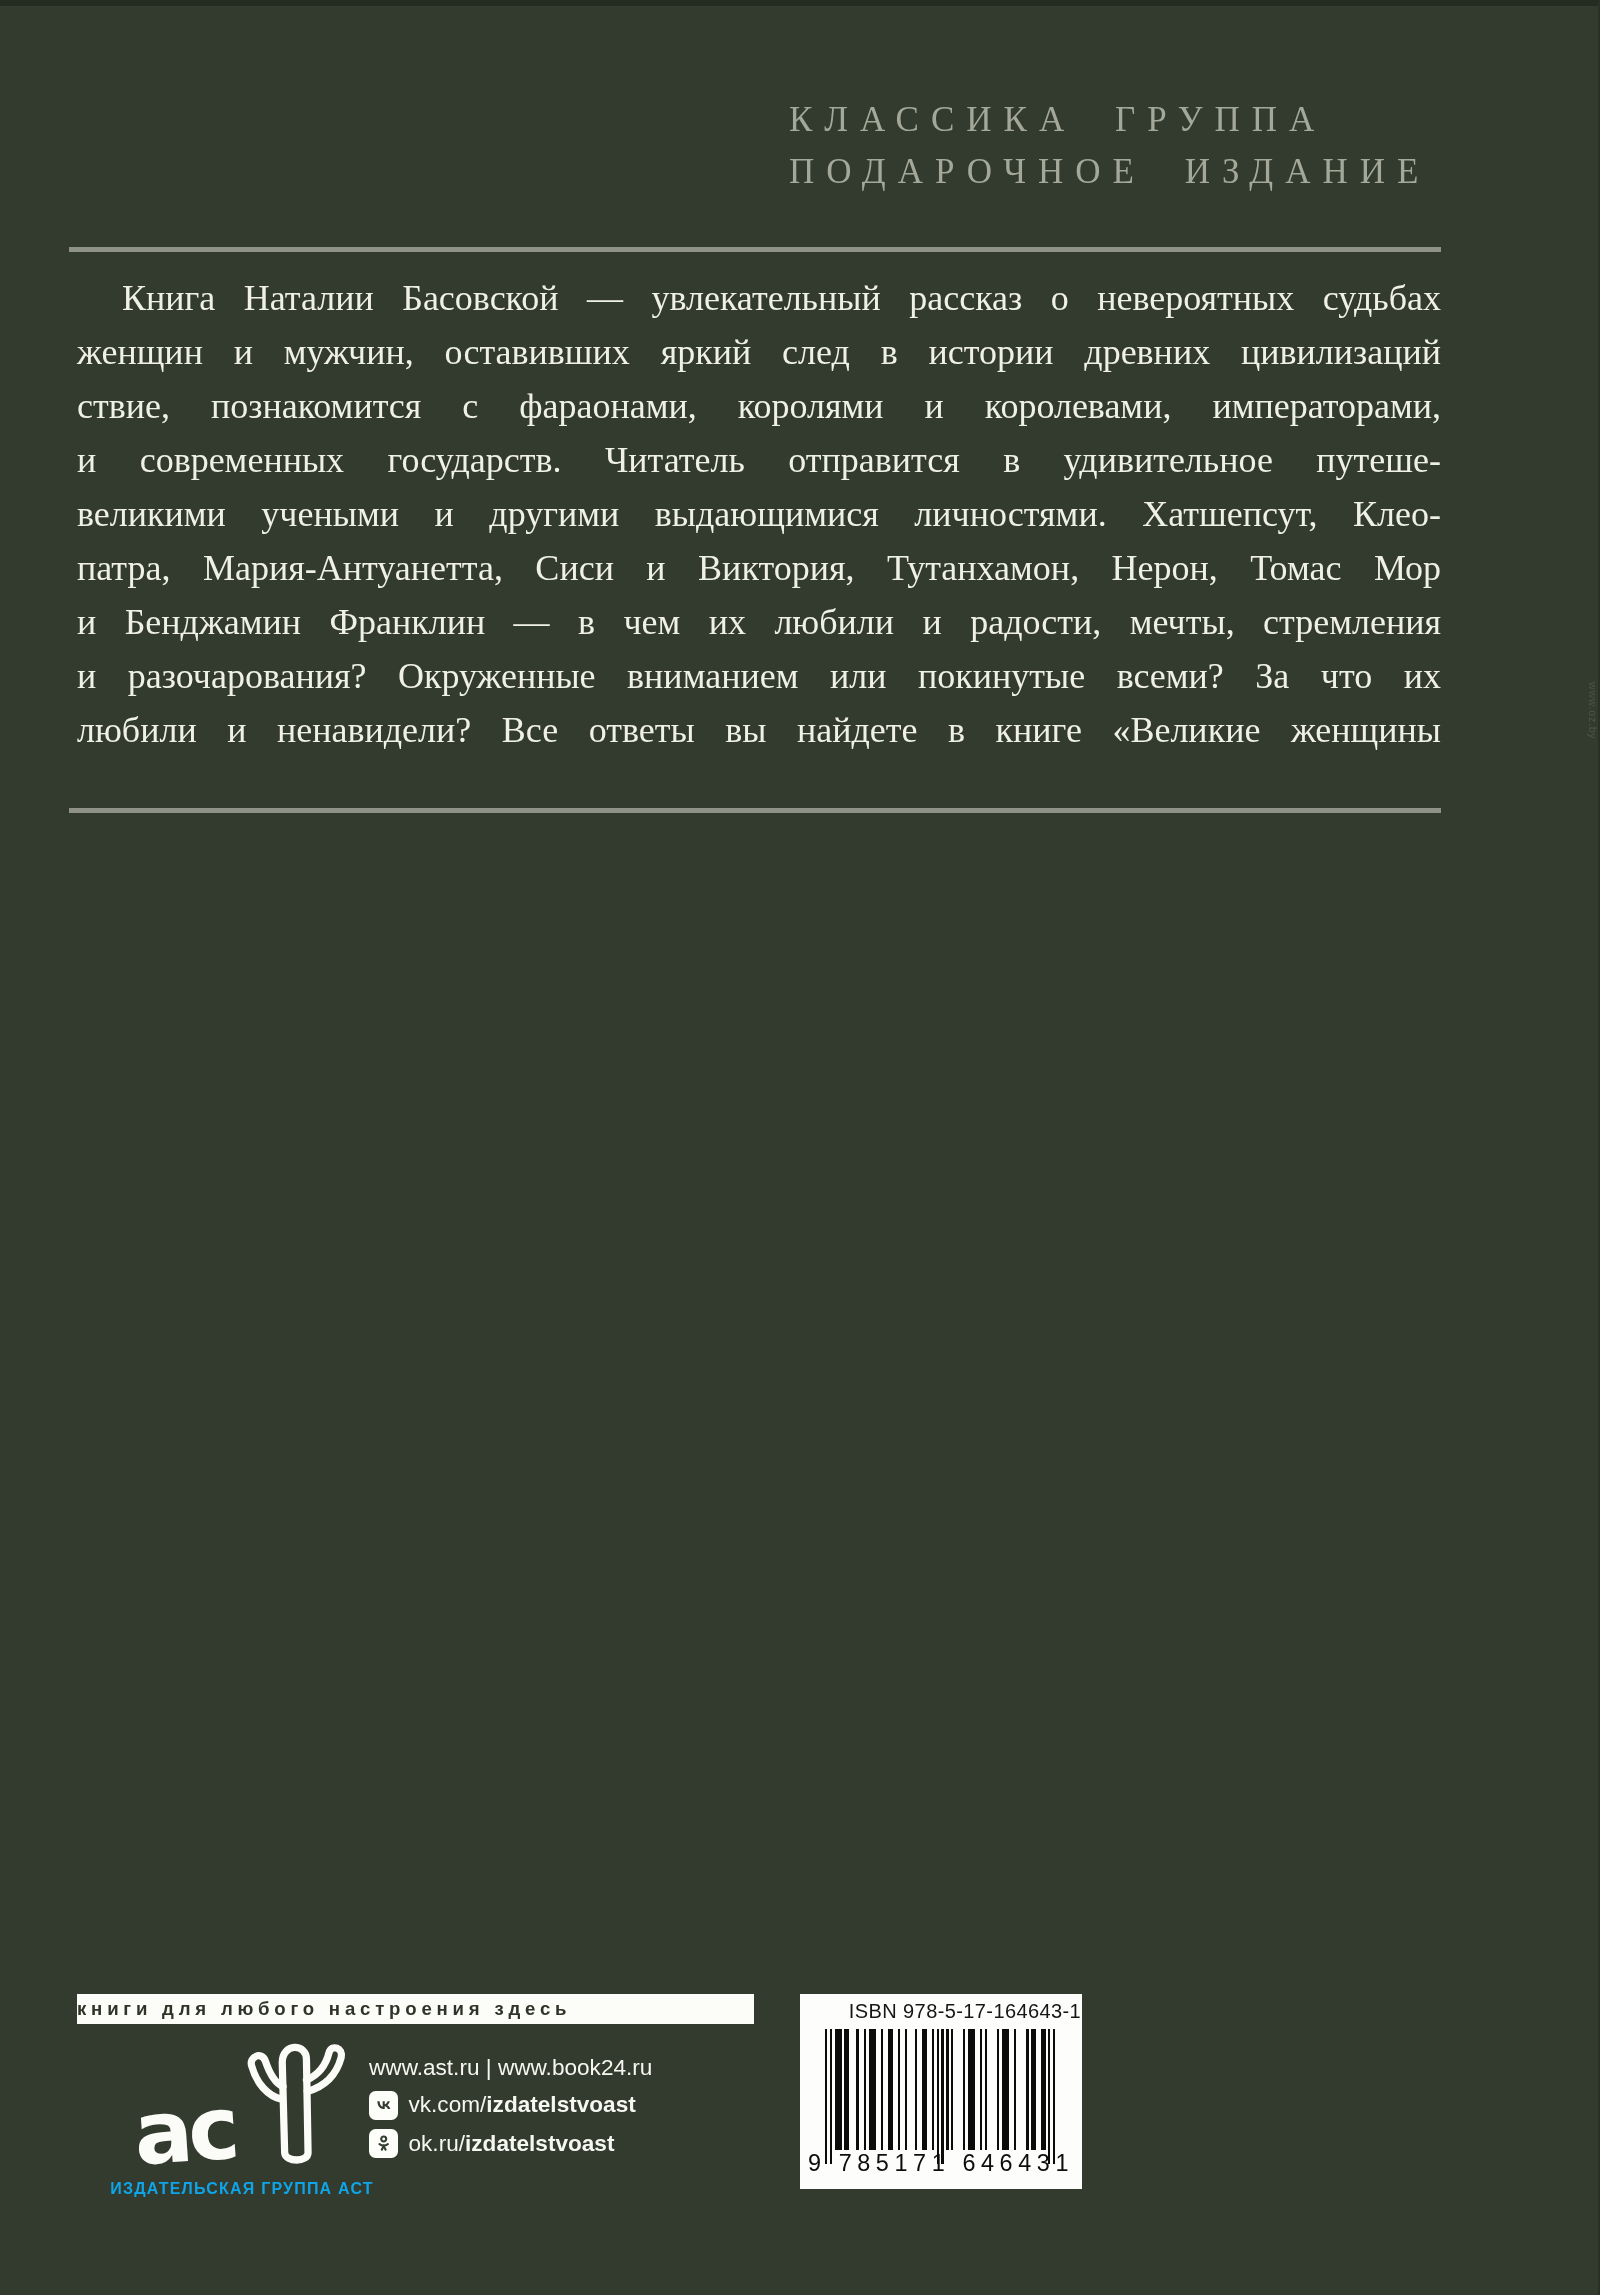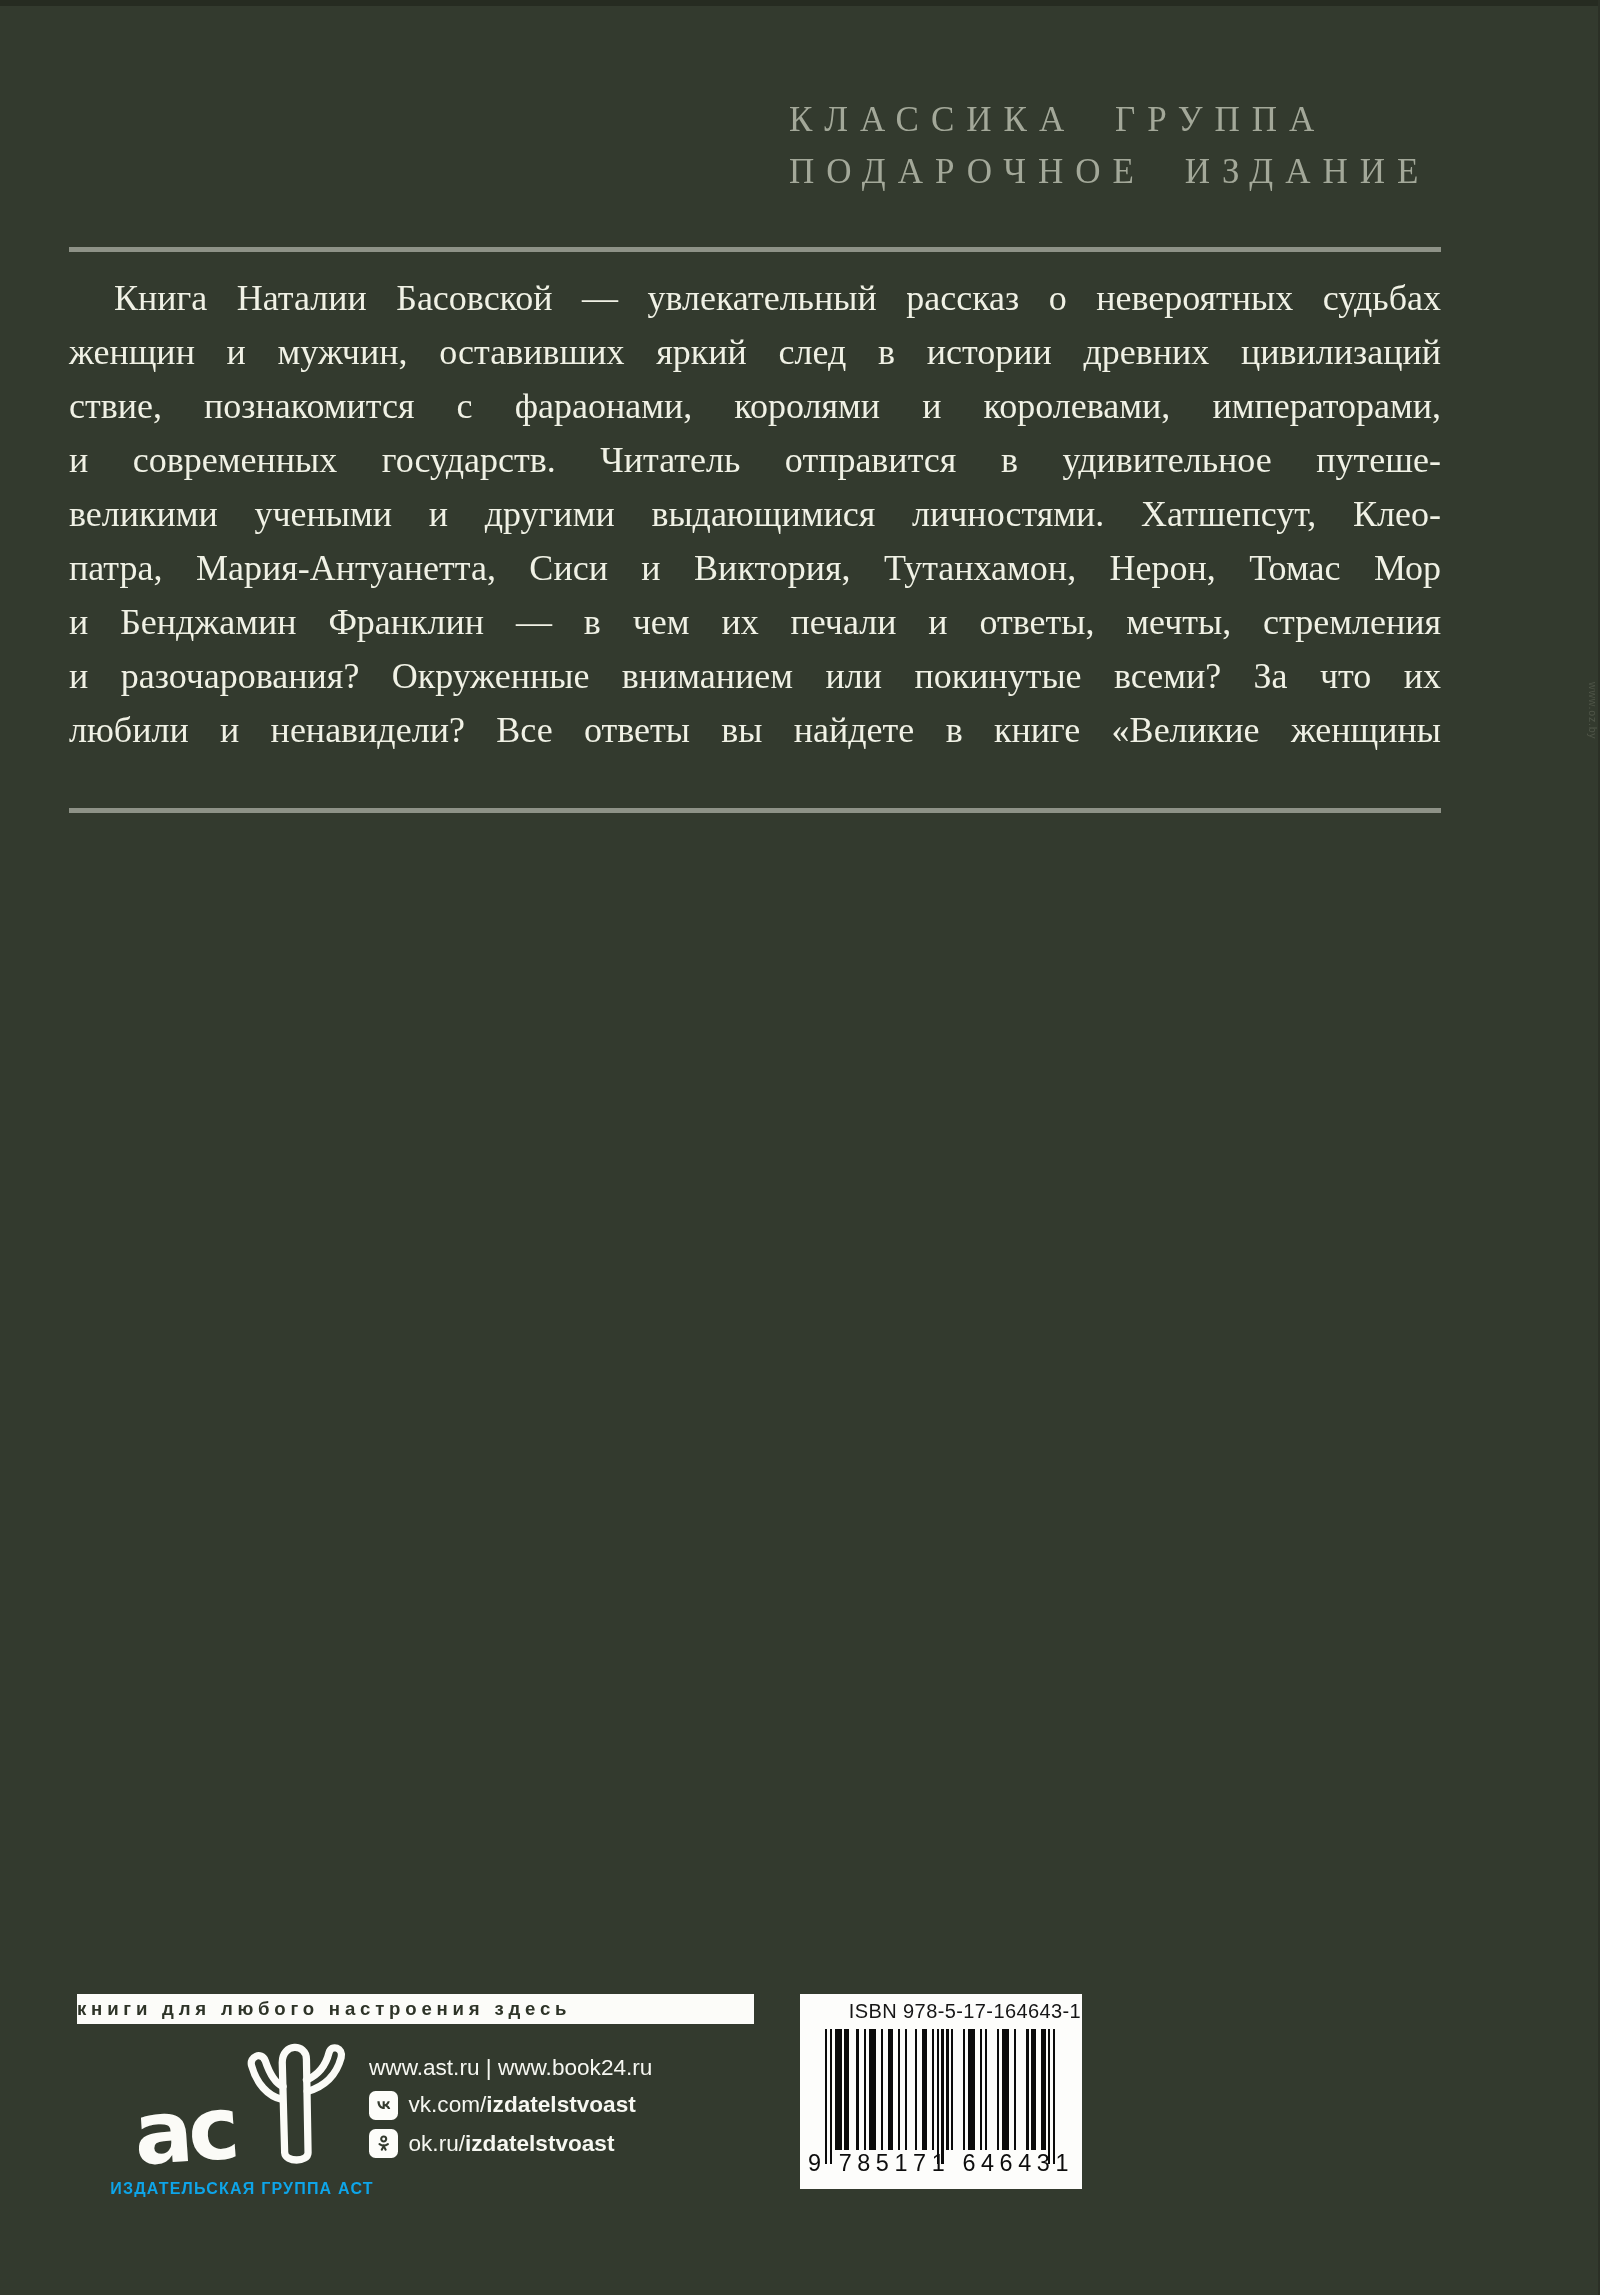--- a/index.html
+++ b/index.html
@@ -31,20 +31,21 @@
   
   .annotation{
     position:absolute;left:69px;top:271px;width:1372px;
     font-family:"Liberation Serif",serif;
     font-size:36px;color:#f0f1e5;
   }
   .annotation .line{
     height:54px;line-height:54px;
     text-align:justify;text-align-last:justify;
     white-space:nowrap;
+    margin-left:8px;
   }
   .annotation .line.first{text-indent:45px;}
   .annotation .line.last{text-align-last:left;white-space:normal;}
 
   
   .slogan{
     position:absolute;left:77px;top:1994px;width:677px;height:30px;
     background:#fcfcf9;
     display:flex;align-items:center;justify-content:flex-start;
     font-weight:bold;font-size:18.6px;letter-spacing:4.8px;
@@ -117,21 +118,21 @@
 
 <div class="rule rule-top"></div>
 
 <div class="annotation" id="annotation">
     <div class="line first">Книга Наталии Басовской — увлекательный рассказ о невероятных судьбах</div>
     <div class="line">женщин и мужчин, оставивших яркий след в истории древних цивилизаций</div>
     <div class="line">ствие, познакомится с фараонами, королями и королевами, императорами,</div>
     <div class="line">и современных государств. Читатель отправится в удивительное путеше-</div>
     <div class="line">великими учеными и другими выдающимися личностями. Хатшепсут, Клео-</div>
     <div class="line">патра, Мария-Антуанетта, Сиси и Виктория, Тутанхамон, Нерон, Томас Мор</div>
-    <div class="line">и Бенджамин Франклин — в чем их печали и ответы, мечты, стремления</div>
+    <div class="line">и Бенджамин Франклин — в чем их любили и радости, мечты, стремления</div>
     <div class="line">и разочарования? Окруженные вниманием или покинутые всеми? За что их</div>
     <div class="line">любили и ненавидели? Все ответы вы найдете в книге «Великие женщины</div>
   </div>
 
 <div class="rule rule-bottom"></div>
 
 <div class="slogan">
   <span>книги для любого настроения здесь</span>
 </div>
 

